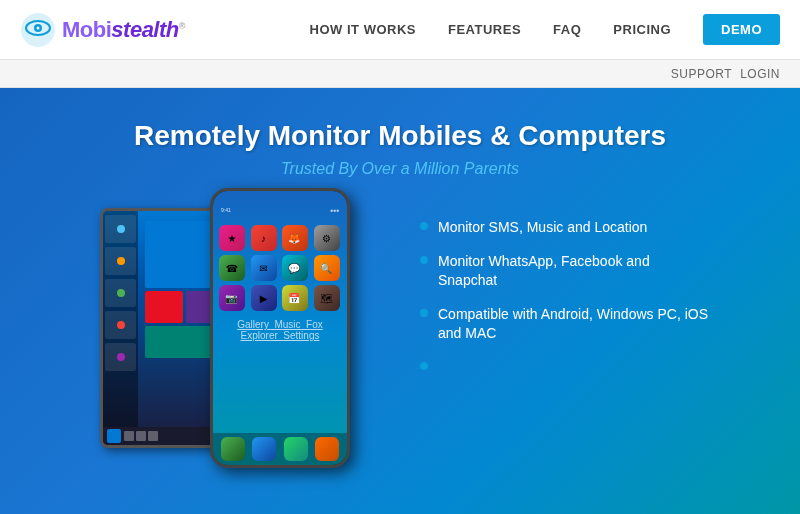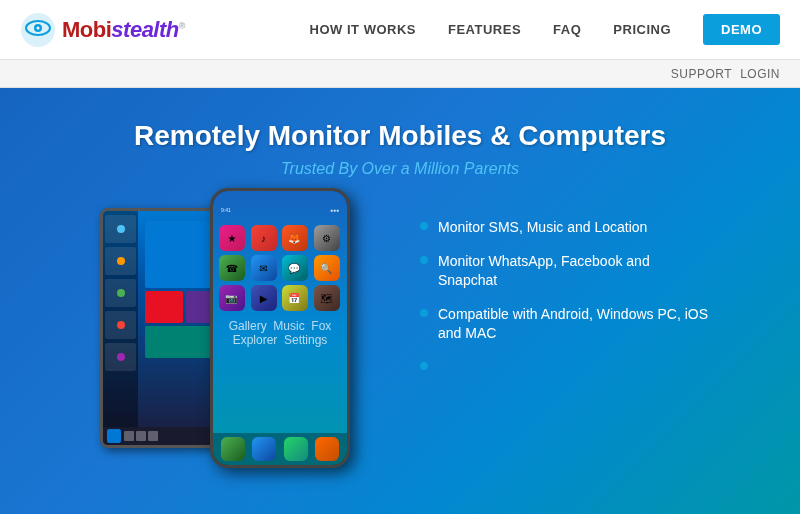--- a/index.html
+++ b/index.html
@@ -349,21 +349,21 @@
 
 <nav class="nav-top">
   <div class="logo-area">
     <svg class="logo-icon" viewBox="0 0 36 36">
       <ellipse cx="18" cy="18" rx="17" ry="17" fill="#0a9edc" opacity="0.15"></ellipse>
       <ellipse cx="18" cy="16" rx="12" ry="7" fill="none" stroke="#0a9edc" stroke-width="2"></ellipse>
       <circle cx="18" cy="16" r="4" fill="#0a9edc"></circle>
       <circle cx="18" cy="16" r="1.5" fill="#fff"></circle>
     </svg>
     <span class="logo-text">
-      <span style="color:#b91c1c">Mobi</span><span style="color:#6d28d9; font-style:italic">stealth</span><sup style="font-size:9px;color:#aaa">®</sup>
+      <span style="color:#8b5cf6">Mobi</span><span style="color:#6d28d9; font-style:italic">stealth</span><sup style="font-size:9px;color:#aaa">®</sup>
     </span>
   </div>
   <div class="nav-links">
     <a class="nav-link">HOW IT WORKS</a>
     <a class="nav-link">FEATURES</a>
     <a class="nav-link">FAQ</a>
     <a class="nav-link">PRICING</a>
     <button class="demo-btn">DEMO</button>
   </div>
 </nav>
@@ -443,21 +443,21 @@
             <div class="app-icon app-grey">⚙</div>
             <div class="app-icon app-green">☎</div>
             <div class="app-icon app-blue">✉</div>
             <div class="app-icon app-teal">💬</div>
             <div class="app-icon app-orange">🔍</div>
             <div class="app-icon app-purple">📷</div>
             <div class="app-icon app-indigo">▶</div>
             <div class="app-icon app-lime">📅</div>
             <div class="app-icon app-brown">🗺</div>
           </div>
-          <div style="font-size:12px;color:rgba(255,255,255,0.7);text-align:center;margin-top:2px;">Gallery&nbsp;&nbsp;Music&nbsp;&nbsp;Fox Explorer&nbsp;&nbsp;Settings</div>
+          <div style="font-size:10px;color:rgba(255,255,255,0.7);text-align:center;margin-top:2px;text-decoration:underline;">Gallery&nbsp;&nbsp;Music&nbsp;&nbsp;Fox Explorer&nbsp;&nbsp;Settings</div>
           <div class="phone-bottom-bar">
             <div class="bottom-app" style="background:linear-gradient(135deg,#4caf50,#1b5e20);"></div>
             <div class="bottom-app" style="background:linear-gradient(135deg,#2196f3,#0d47a1);"></div>
             <div class="bottom-app" style="background:linear-gradient(135deg,#25d366,#128c7e);"></div>
             <div class="bottom-app" style="background:linear-gradient(135deg,#ff6900,#c44d00);"></div>
           </div>
         </div>
       </div>
     </div>
 

